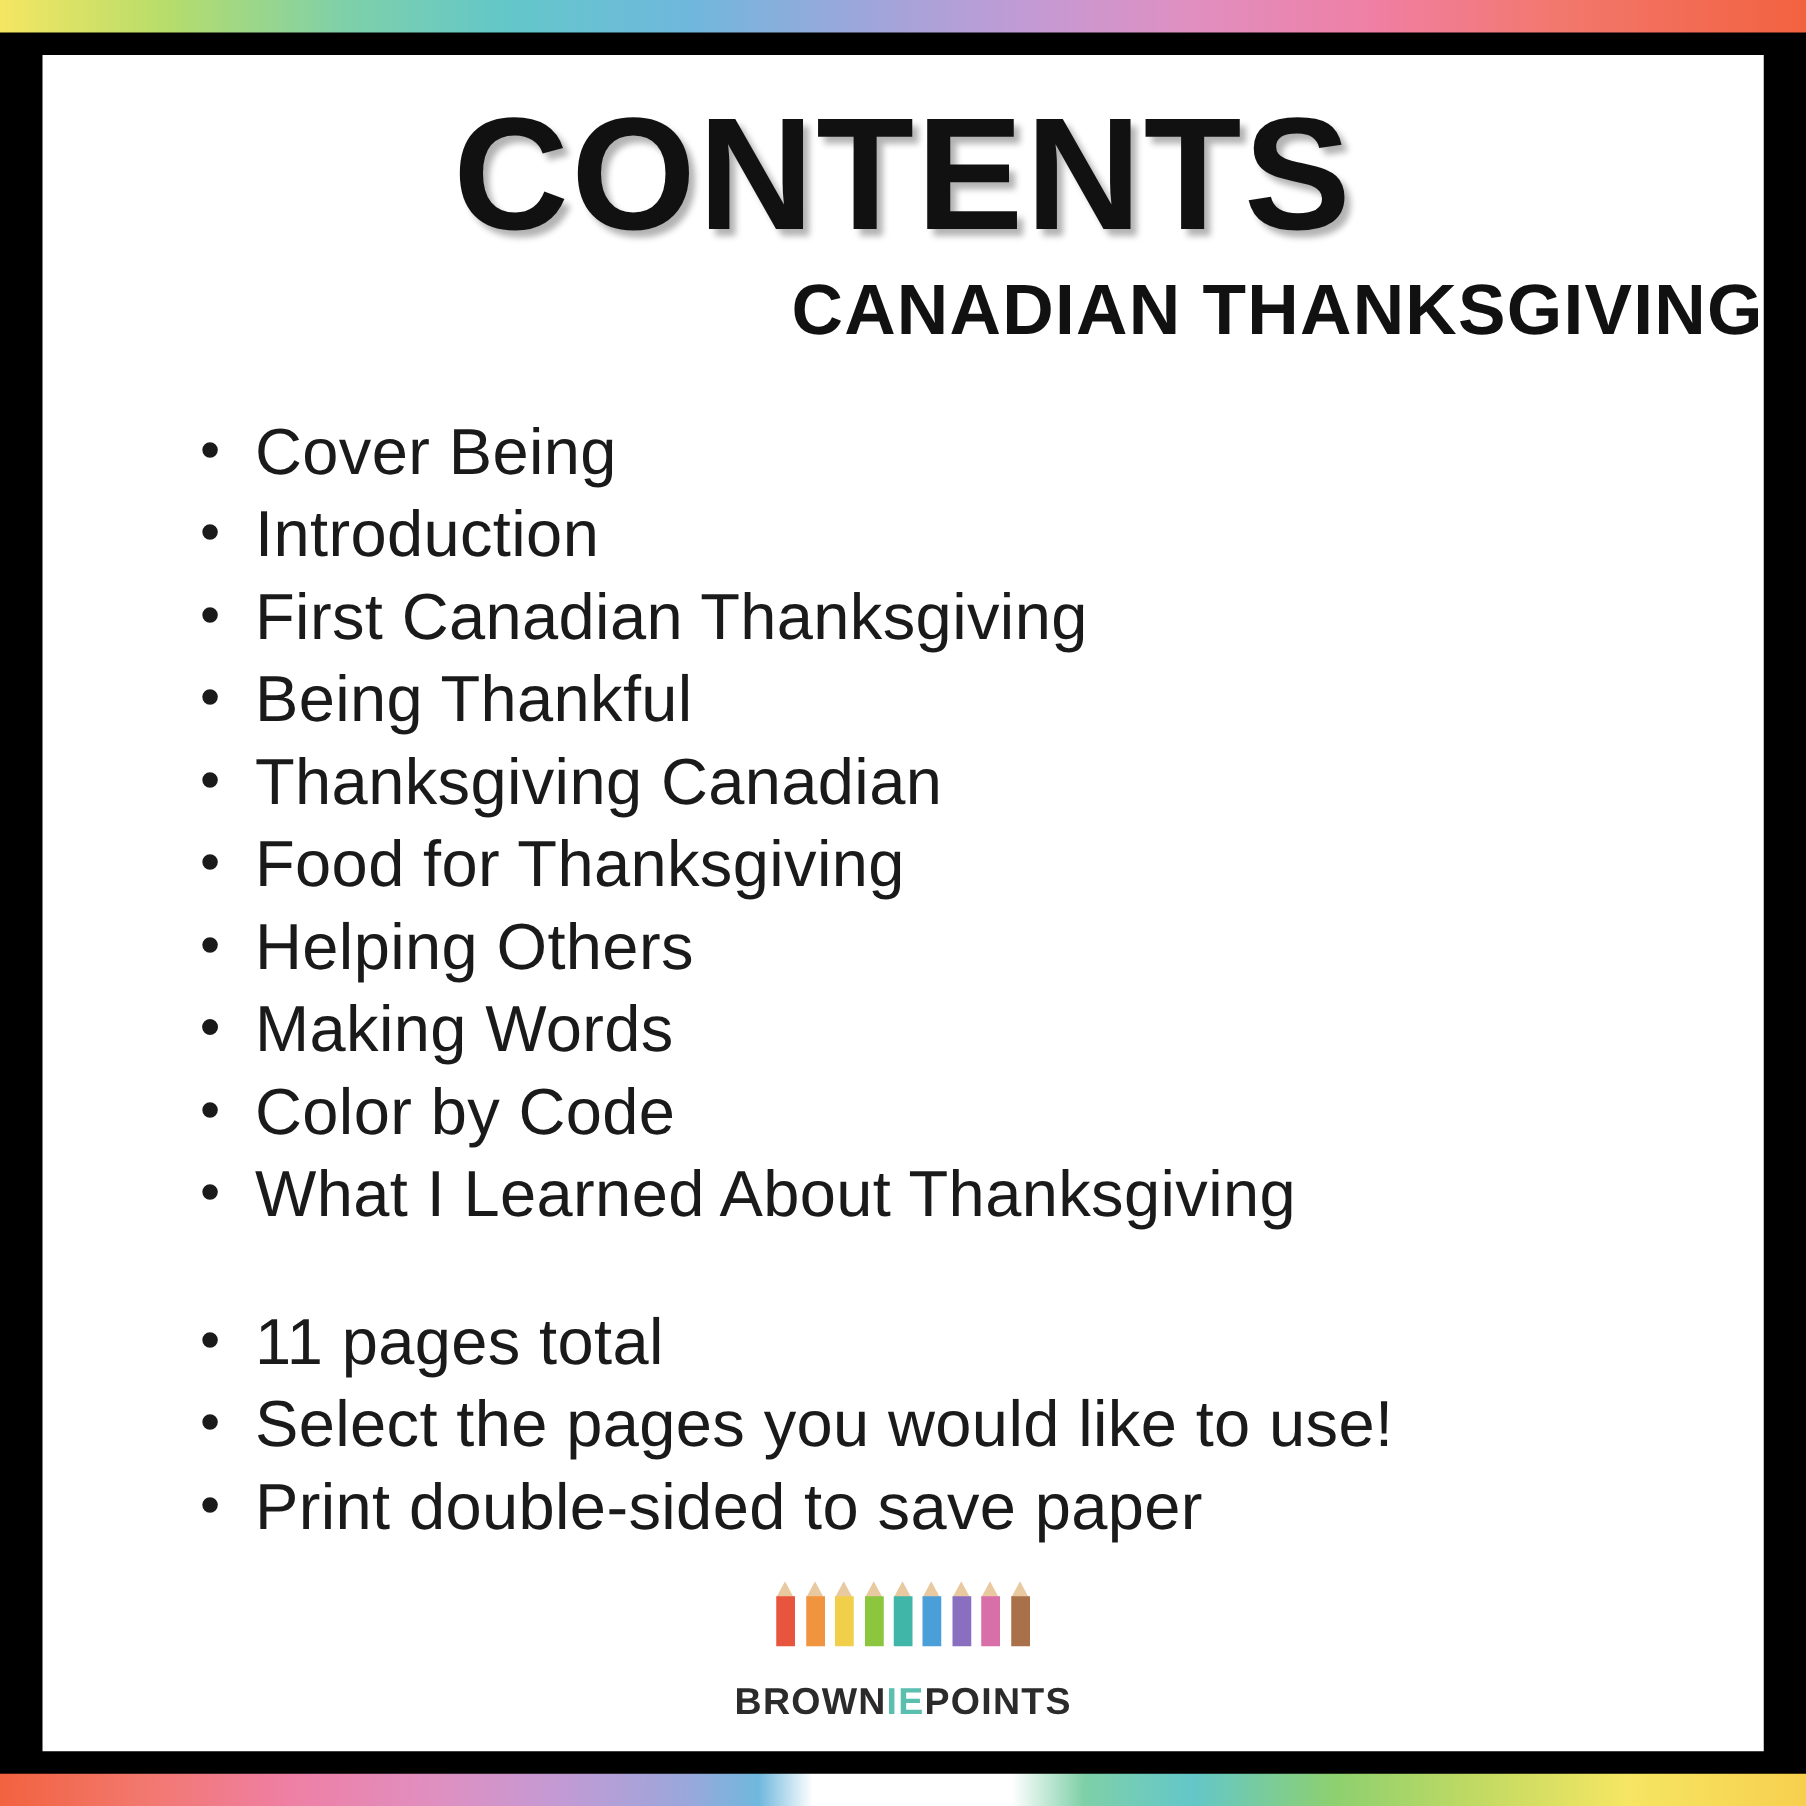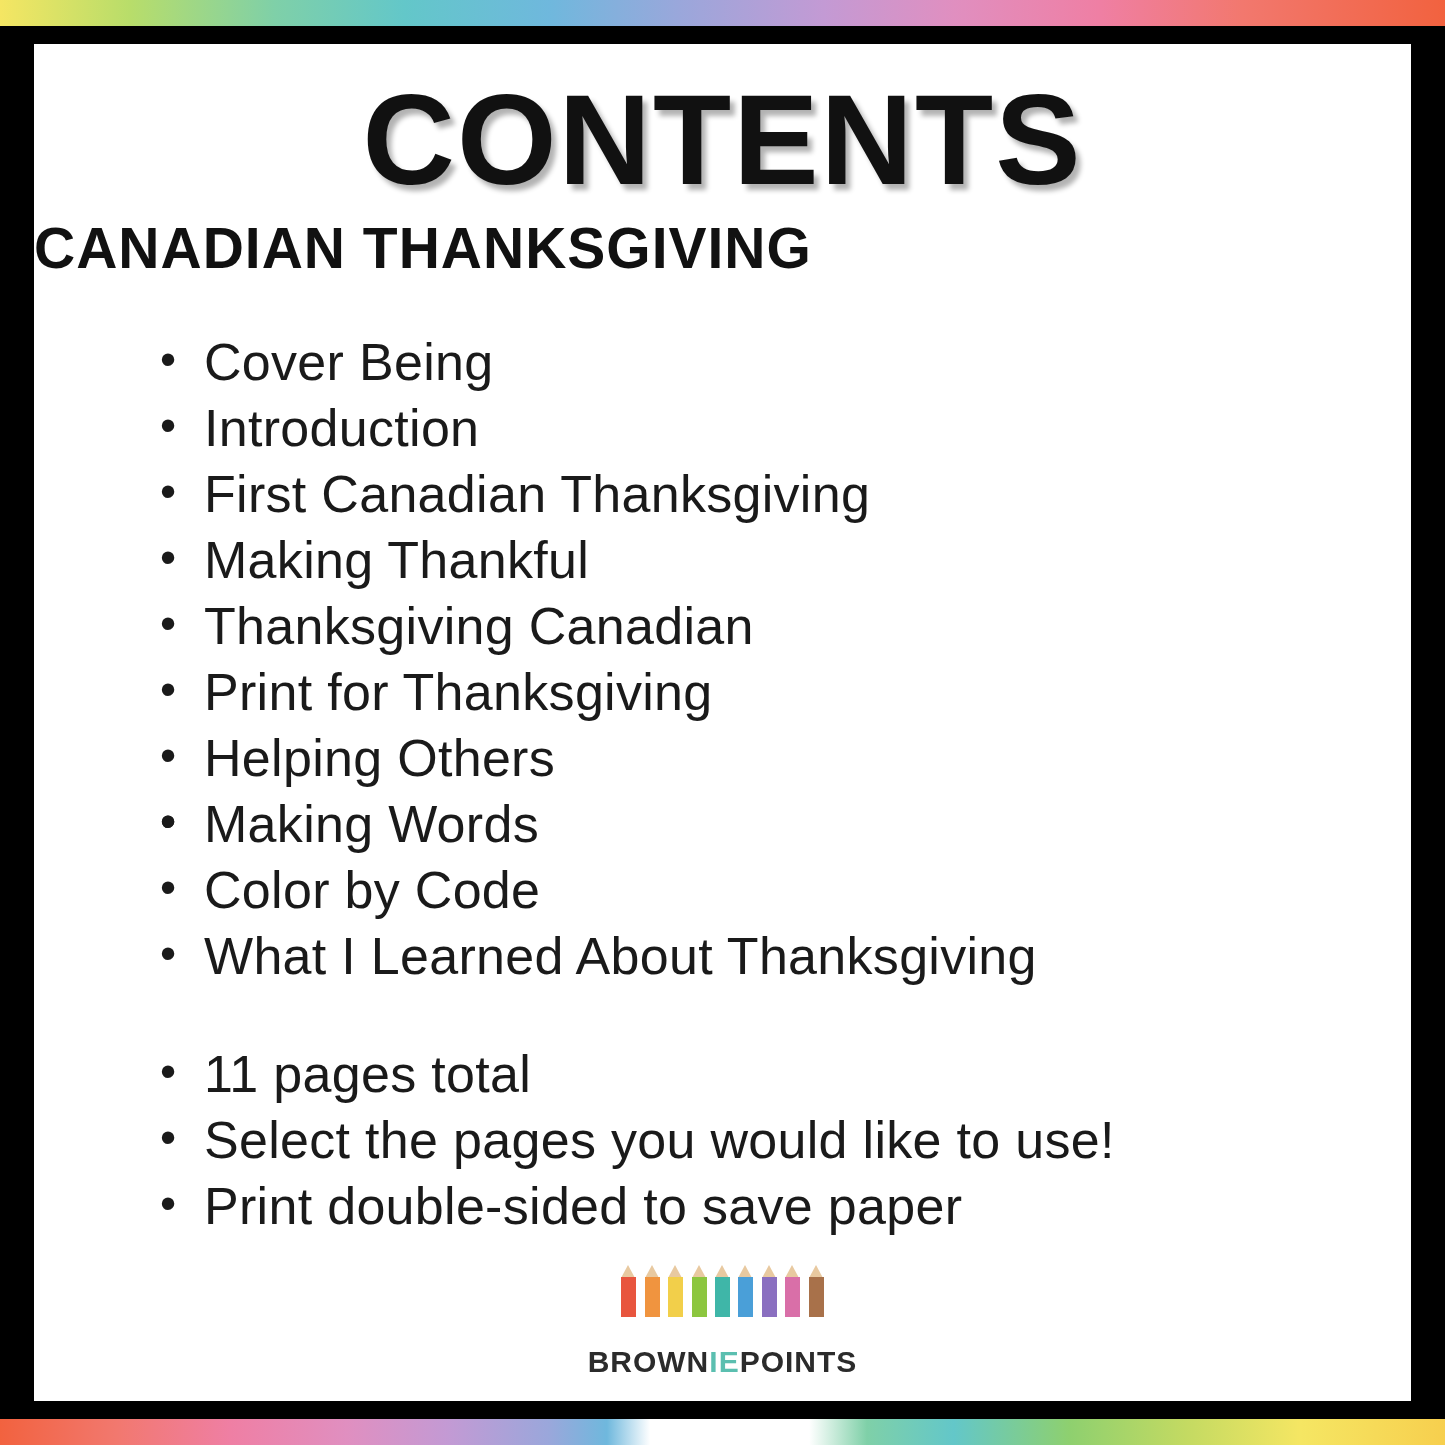--- a/index.html
+++ b/index.html
@@ -73,21 +73,21 @@
     font-weight: bold;
     letter-spacing: 2px;
     color: #111111;
     margin: 0;
     padding-top: 32px;
     line-height: 1.0;
     text-shadow: 5px 6px 5px rgba(0,0,0,0.30);
     font-family: "Liberation Sans", sans-serif;
   }
   .subtitle {
-    text-align: left;
+    text-align: right;
     font-size: 57px;
     font-weight: bold;
     letter-spacing: 1px;
     color: #111111;
     margin: 0;
     padding-top: 16px;
     line-height: 1.0;
   }
   .list {
     list-style: none;
@@ -171,23 +171,23 @@
 
   <div class="card">
 
     <h1 class="title">CONTENTS</h1>
     <h2 class="subtitle">CANADIAN THANKSGIVING</h2>
 
     <ul class="list">
       <li><span class="bullet">•</span><span>Cover Being</span></li>
       <li><span class="bullet">•</span><span>Introduction</span></li>
       <li><span class="bullet">•</span><span>First Canadian Thanksgiving</span></li>
-      <li><span class="bullet">•</span><span>Making Thankful</span></li>
+      <li><span class="bullet">•</span><span>Being Thankful</span></li>
       <li><span class="bullet">•</span><span>Thanksgiving Canadian</span></li>
-      <li><span class="bullet">•</span><span>Print for Thanksgiving</span></li>
+      <li><span class="bullet">•</span><span>Food for Thanksgiving</span></li>
       <li><span class="bullet">•</span><span>Helping Others</span></li>
       <li><span class="bullet">•</span></li>
       <li><span class="bullet">•</span><span>Making Words</span></li>
       <li><span class="bullet">•</span><span>Color by Code</span></li>
       <li><span class="bullet">•</span><span>What I Learned About Thanksgiving</span></li>
 
       <li class="spacer-before"><span class="bullet">•</span><span>11 pages total</span></li>
       <li><span class="bullet">•</span><span>Select the pages you would like to use!</span></li>
       <li><span class="bullet">•</span><span>Print double-sided to save paper</span></li>
     </ul>

